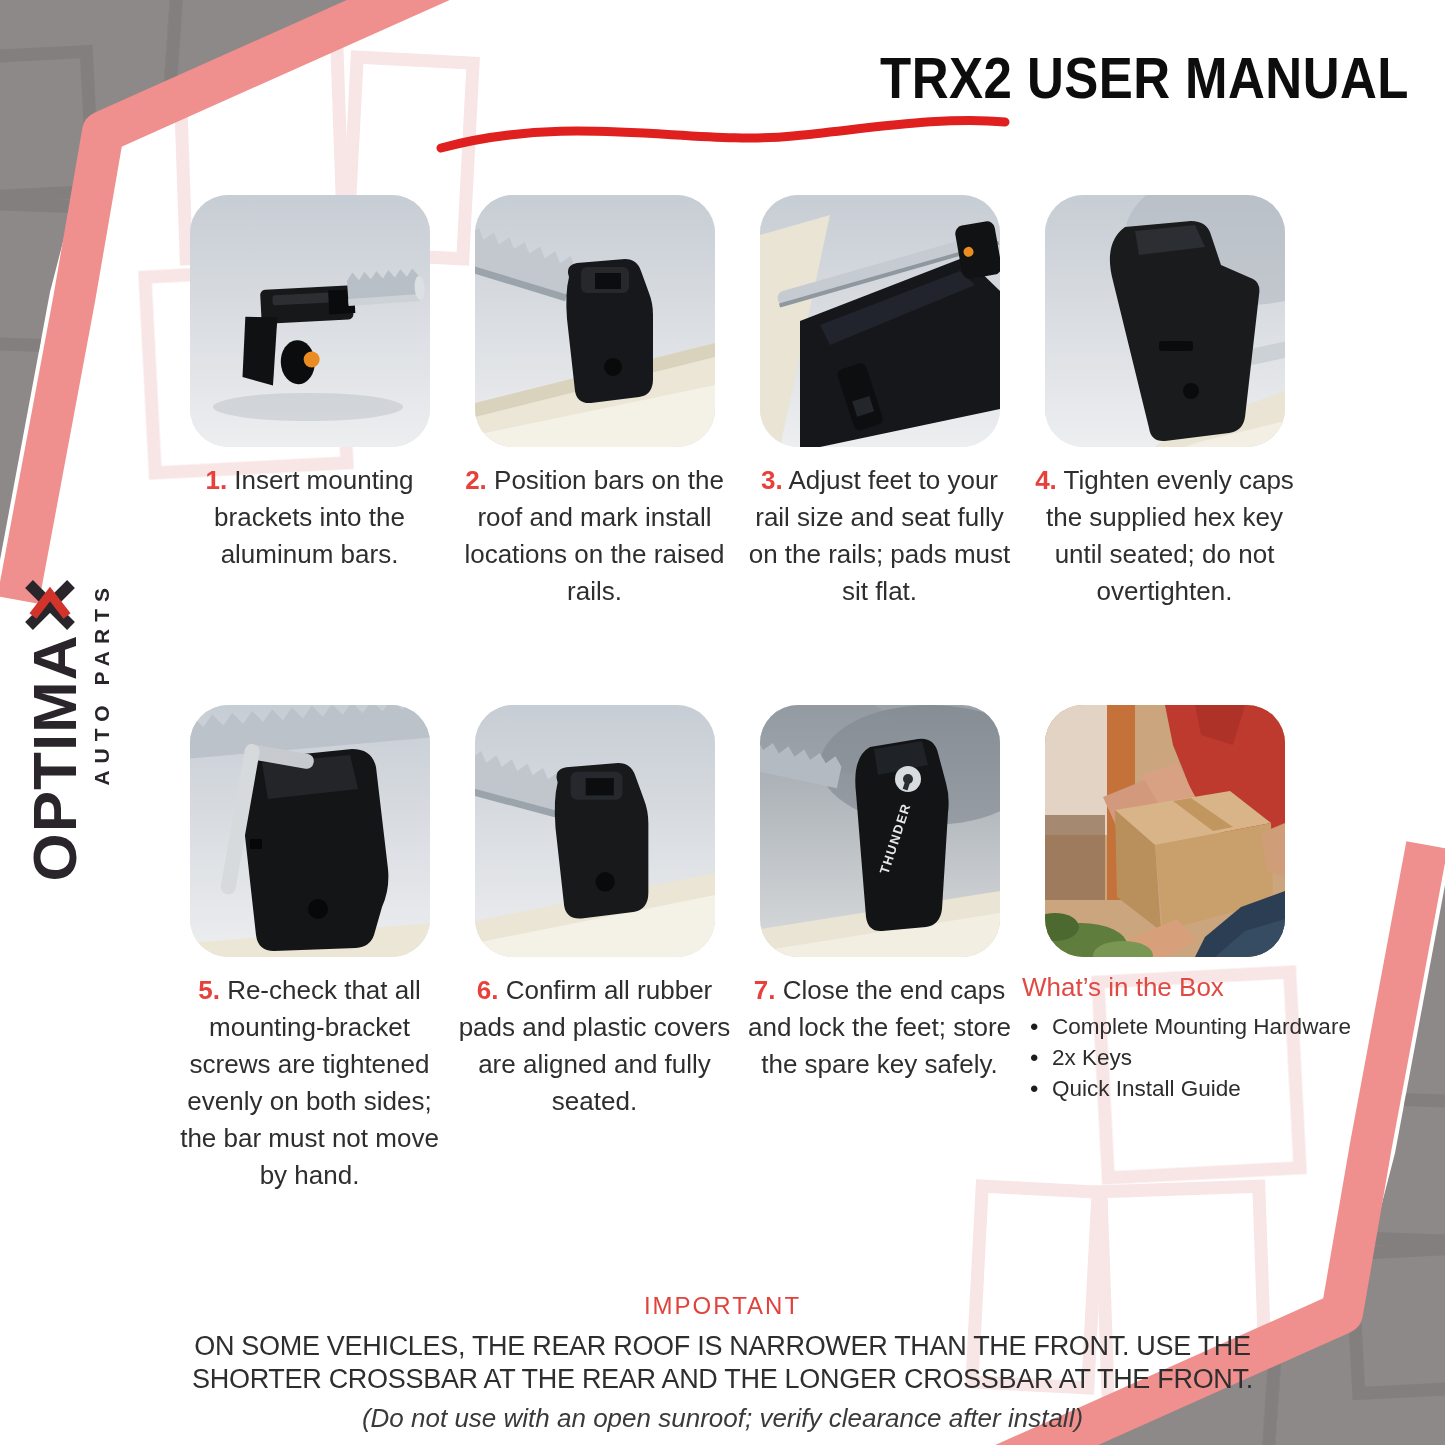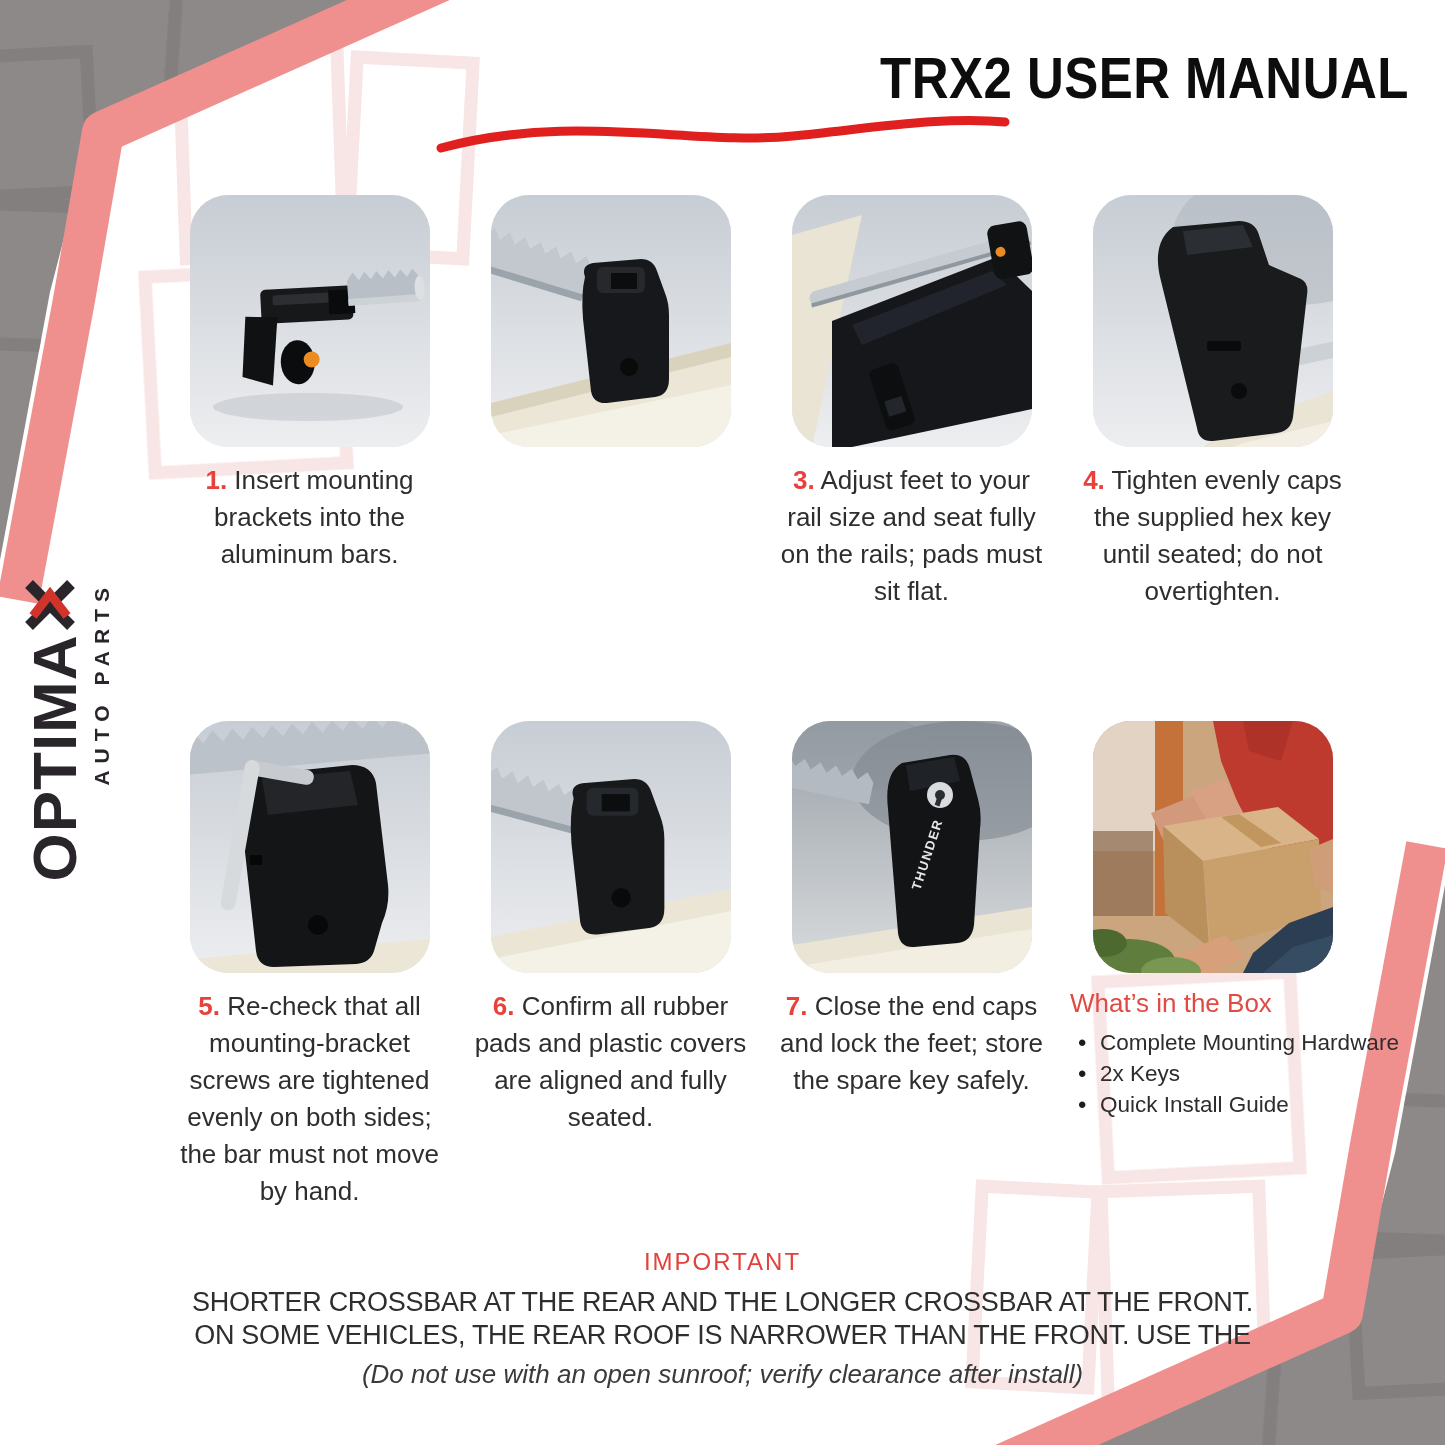--- a/index.html
+++ b/index.html
@@ -14,21 +14,21 @@
   .title{
     position:absolute;top:44px;left:0;width:100%;text-align:right;
     font-size:58px;font-weight:900;color:#0d0d0d;letter-spacing:.5px;white-space:nowrap;
   }
   .title .squeeze{display:inline-block;transform:scaleX(.88);transform-origin:center;}
   .swoosh{position:absolute;top:106px;left:50%;transform:translateX(-50%);}
 
   
   .grid{
     position:absolute;left:167px;top:195px;width:1140px;
-    display:grid;grid-template-columns:repeat(4,285px);grid-template-rows:510px auto;gap:16px;
+    display:grid;grid-template-columns:repeat(4,285px);grid-template-rows:510px auto;
   }
   .cell{width:285px;display:flex;flex-direction:column;align-items:center;}
   .tile{width:240px;height:252px;border-radius:38px;overflow:hidden;flex:none;background:#dfe2e5;}
   .tile svg{display:block;width:100%;height:100%;}
   .caption{
     margin-top:15px;width:272px;text-align:center;
     font-size:26px;line-height:37px;color:#2e2e2e;
   }
   .caption .num{color:#e8403a;font-weight:700;}
 
@@ -51,21 +51,21 @@
     font-size:62px;font-weight:900;color:#29252a;letter-spacing:1px;line-height:1;
   }
   .logo-x{display:inline-block;margin-left:2px;}
   .logo-sub{
     font-size:21px;font-weight:700;letter-spacing:7px;color:#29252a;
     text-align:right;padding-right:26px;margin-top:4px;
   }
 
   
   .footer{position:absolute;top:1248px;left:0;width:100%;text-align:center;}
-  .imp{font-size:24px;color:#e2423b;letter-spacing:2px;}
+  .imp{font-size:24px;color:#e2423b;letter-spacing:2px;margin-top:44px;}
   .wlines{margin-top:10px;font-size:27px;line-height:33px;color:#2e2e2e;letter-spacing:-.3px;}
   .note{margin-top:7px;font-size:26px;font-style:italic;color:#3a3a3a;}
 </style>
 </head>
 <body>
 
 <div class="page">
 
   <svg width="0" height="0" style="position:absolute" aria-hidden="true">
     <defs>
@@ -166,20 +166,24 @@
               <rect y="42" width="128" height="7" fill="#9ba3ab"></rect>
             </g>
             <g transform="translate(86,64)">
               <path d="M8 18 Q4 6 16 4 L64 0 Q76 0 80 12 L88 34 Q92 44 92 56 L92 120 Q92 136 78 138 L30 144 Q16 145 14 132 L6 60 Q4 34 8 18 Z" fill="#17181b"></path>
               <rect x="20" y="8" width="48" height="26" rx="6" fill="#26282c"></rect>
               <rect x="34" y="14" width="26" height="16" fill="#0c0d0e"></rect>
               <circle cx="52" cy="108" r="9" fill="#0a0a0b"></circle>
             </g>
           </svg>
         </div>
+        <p class="caption">
+          <span class="num">2.</span>
+          <span>Position bars on the roof and mark install locations on the raised rails.</span>
+        </p>
       </div>
 
       <div class="cell">
         <div class="tile">
           <svg viewBox="0 0 240 252">
             <rect width="240" height="252" fill="url(#gSky)"></rect>
             <polygon points="0,40 70,20 20,252 0,252" fill="#e9e4d3"></polygon>
             <polygon points="40,126 205,62 240,96 240,214 60,252 40,252" fill="#15171b"></polygon>
             <polygon points="60,130 200,76 215,90 70,150" fill="#262b33" opacity=".7"></polygon>
             <g transform="translate(16,98) rotate(-16)">
@@ -333,20 +337,20 @@
           <li>2x Keys</li>
           <li>Quick Install Guide</li>
         </ul>
       </div>
 
     </div>
 
     <div class="footer">
       <div class="imp">IMPORTANT</div>
       <div class="wlines">
+        <div>ON SOME VEHICLES, THE REAR ROOF IS NARROWER THAN THE FRONT. USE THE</div>
         <div>SHORTER CROSSBAR AT THE REAR AND THE LONGER CROSSBAR AT THE FRONT.</div>
-        <div>ON SOME VEHICLES, THE REAR ROOF IS NARROWER THAN THE FRONT. USE THE</div>
       </div>
       <div class="note">(Do not use with an open sunroof; verify clearance after install)</div>
     </div>
 
   </div>
 </div>
 
 </body></html>

